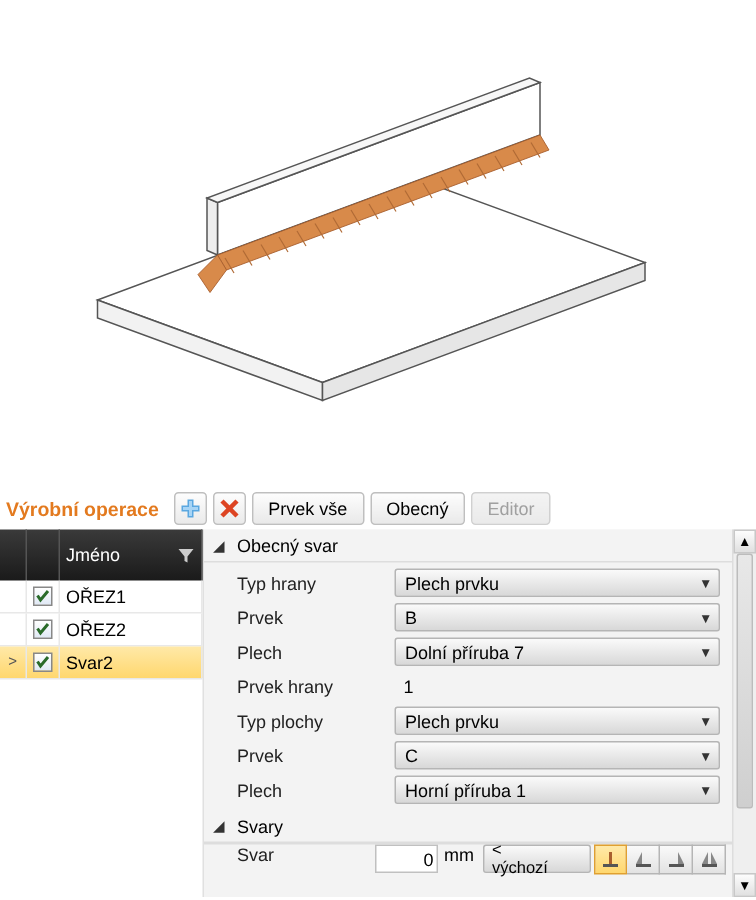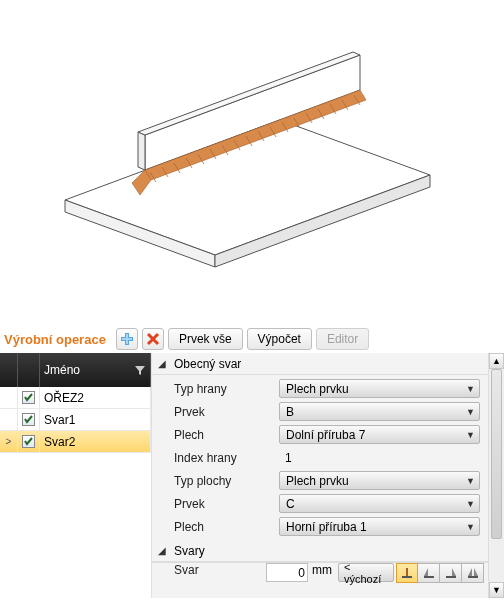--- a/index.html
+++ b/index.html
@@ -116,21 +116,21 @@
     display:flex; align-items:flex-start; height:26px; padding-left:22px; padding-right:4px; gap:2px;
     border-top:1px solid #ddd;
   }
   .svary-row .prop-label { width:90px; }
   .num-input {
     width:42px; height:19px; text-align:right; padding-right:2px; font-size:12px;
     border:1px solid #c0c0c0; background:#fff;
   }
   .unit { font-size:12px; margin:0 4px 0 2px;}
   .mini-combo {
-    height:19px; width:56px;
+    height:19px; width:72px;
     background: linear-gradient(#fafafa,#d8d8d8);
     border:1px solid #b5b5b5; border-radius:2px;
     display:flex; align-items:center; justify-content:space-between;
     padding:0 3px 0 5px; font-size:11px; cursor:pointer;gap:32px;
   }
   .toggle-group { display:flex; gap:0; }
   .toggle {
     width:22px; height:20px;
     border:1px solid #b5b5b5;
     background: linear-gradient(#fafafa,#e2e2e2);
@@ -206,21 +206,21 @@
         <rect x="2" y="6" width="10" height="2" fill="#a7d4f5"></rect>
       </svg>
   </div>
   <div class="icon-btn">
     <svg width="14" height="14">
         <line x1="2" y1="2" x2="12" y2="12" stroke="#d42" stroke-width="3"></line>
         <line x1="12" y1="2" x2="2" y2="12" stroke="#d42" stroke-width="3"></line>
       </svg>
   </div>
   <div class="btn">Prvek vše</div>
-  <div class="btn">Výpočet</div>
+  <div class="btn">Obecný</div>
   <div class="btn disabled">Editor</div>
 </div>
 
 <div class="lower">
 
   <div class="left-pane">
     <div class="grid-header">
       <div class="gh-cell gh-sel"></div>
       <div class="gh-cell gh-chk"></div>
       <div class="gh-cell gh-name">
@@ -234,34 +234,34 @@
     <div class="grid-row">
       <div class="gr-sel"></div>
       <div class="gr-chk">
           <span class="chk">
             <svg width="9" height="9">
               <polyline points="1,4 3,7 8,1" fill="none" stroke="#2a6b2a" stroke-width="2"></polyline>
             </svg>
           </span>
         </div>
       <div class="gr-name">
-          <span>OŘEZ2</span>
+          <span>OŘEZ1</span>
         </div>
     </div>
     <div class="grid-row">
       <div class="gr-sel"></div>
       <div class="gr-chk">
           <span class="chk">
             <svg width="9" height="9">
               <polyline points="1,4 3,7 8,1" fill="none" stroke="#2a6b2a" stroke-width="2"></polyline>
             </svg>
           </span>
         </div>
       <div class="gr-name">
-          <span>Svar1</span>
+          <span>OŘEZ2</span>
         </div>
     </div>
     <div class="grid-row selected">
       <div class="gr-sel"></div>
       <div class="gr-chk">
           <span class="chk">
             <svg width="9" height="9">
               <polyline points="1,4 3,7 8,1" fill="none" stroke="#2a6b2a" stroke-width="2"></polyline>
             </svg>
           </span>
@@ -301,21 +301,21 @@
         <div class="prop-row">
           <div class="prop-label">Plech</div>
           <div class="prop-value">
               <div class="combo">
                 <span>Dolní příruba 7</span>
                 <span class="caret">▼</span>
               </div>
             </div>
         </div>
         <div class="prop-row">
-          <div class="prop-label">Index hrany</div>
+          <div class="prop-label">Prvek hrany</div>
           <div class="prop-value"><span class="static-val">1</span></div>
         </div>
         <div class="prop-row">
           <div class="prop-label">Typ plochy</div>
           <div class="prop-value">
               <div class="combo">
                 <span>Plech prvku</span>
                 <span class="caret">▼</span>
               </div>
             </div>

